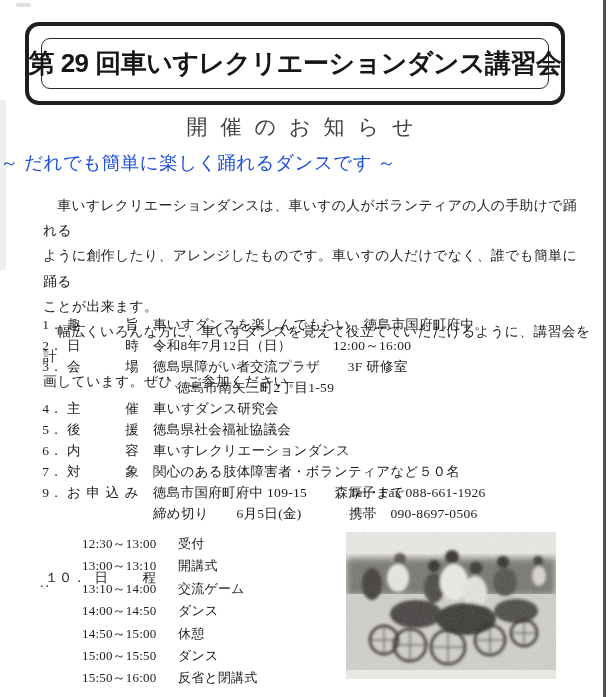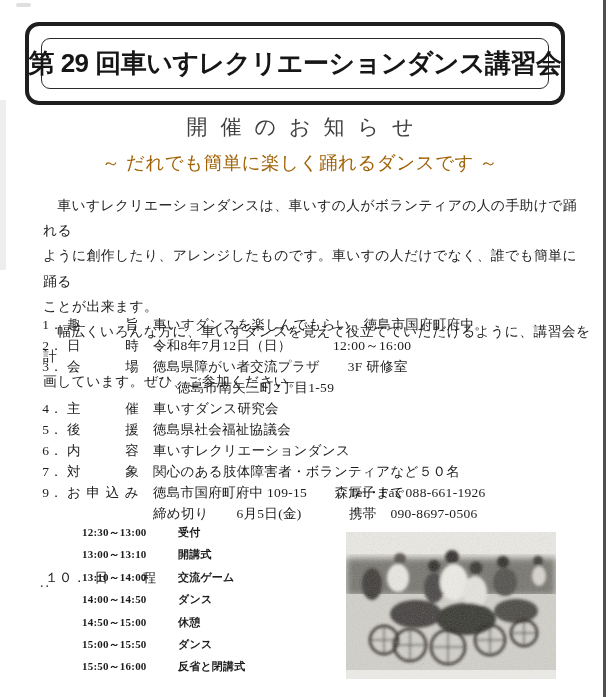--- a/index.html
+++ b/index.html
@@ -22,22 +22,22 @@
     font-family:"Liberation Sans","DejaVu Sans",sans-serif;font-weight:bold;
     font-size:26px;letter-spacing:-0.5px;white-space:nowrap;color:#161616;
   }
 
   
   .notice-heading{
     left:0;top:113px;width:600px;text-align:center;
     font-size:21px;letter-spacing:13px;text-indent:13px;color:#404040;
   }
   .subtitle{
-    left:0;top:150px;width:600px;text-align:center;
-    font-size:18.5px;letter-spacing:0.5px;color:#a16207;
+    left:0;top:150px;width:600px;text-align:left;
+    font-size:18.5px;letter-spacing:0.5px;color:#1d4ed8;
   }
 
   
   .intro{
     left:43px;top:193px;width:548px;font-size:13.8px;line-height:25.2px;
     white-space:pre-line;letter-spacing:0.4px;color:#242424;
   }
 
   
   .list{left:0;top:314px;width:600px;font-size:13.5px;line-height:21px;letter-spacing:0.3px;}
@@ -46,21 +46,21 @@
   .lab{display:inline-block;width:72px;margin-left:4px;text-align:justify;text-align-last:justify;}
   .cont{margin-left:14px;}
   .subrow{padding-left:177px;white-space:nowrap;}
   .r9left{display:inline-block;width:196px;}
   .row9b{padding-left:153px;white-space:nowrap;}
   .row10{padding-left:45px;white-space:nowrap;}
   .num10{display:inline-block;}
   .lab10{display:inline-block;width:62px;margin-left:8px;text-align:justify;text-align-last:justify;margin-top:43px;}
 
   
-  .schedule{left:82px;top:521px;font-size:11px;line-height:22.4px;letter-spacing:0.2px;font-weight:bold;}
+  .schedule{left:82px;top:533px;font-size:13px;line-height:22.4px;letter-spacing:0.2px;}
   .srow{white-space:nowrap;}
   .stime{display:inline-block;min-width:84px;}
   .sact{margin-left:12px;}
 
   
   .photo{left:346px;top:532px;width:210px;height:147px;}
   .photo svg{display:block;width:100%;height:100%;}
 
   
   .right-line{left:603px;top:0;width:3px;height:697px;background:#383838;opacity:0.88;}

